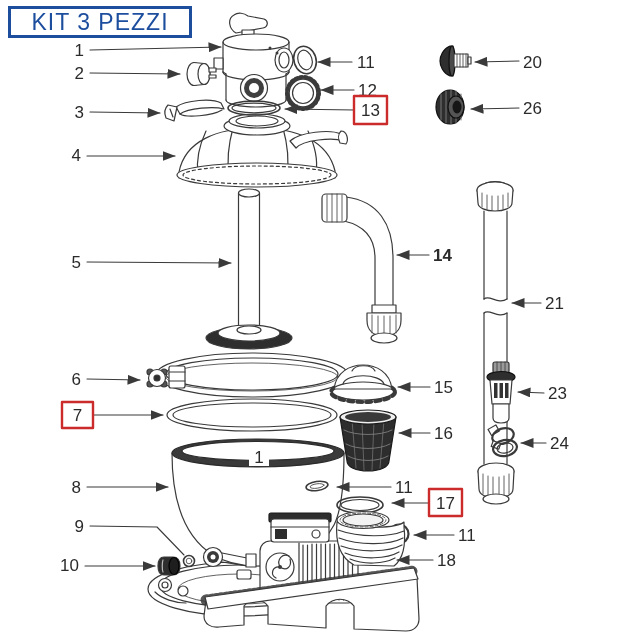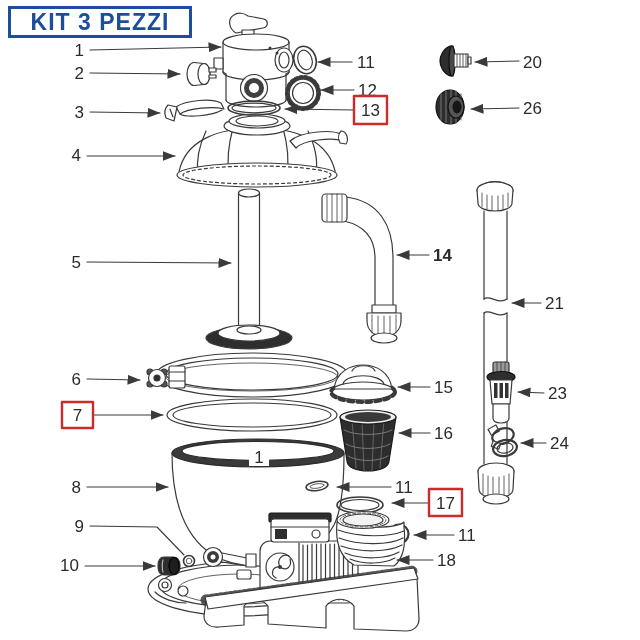--- a/index.html
+++ b/index.html
@@ -6,21 +6,21 @@
   .stage {
     position:relative; width:640px; height:640px; background:#ffffff;
     font-family:"Liberation Sans", sans-serif; overflow:hidden;
   }
   .title-box {
     position:absolute; left:8px; top:6px; width:178px; height:26px;
     border:3px solid var(--title-blue); background:#ffffff;
     display:flex; align-items:center; justify-content:center;
   }
   .title-box span {
-    color:var(--title-blue); font-size:23px; font-weight:bold; letter-spacing:1px;
+    color:var(--title-blue); font-size:23px; font-weight:normal; letter-spacing:1px;
     white-space:nowrap;
   }
   svg { position:absolute; left:0; top:0; }
   svg text.num {
     font-family:"Liberation Sans", sans-serif; font-size:17px;
     fill:var(--num-color); stroke:none;
   }
   svg text.num.bold { font-weight:bold; }
   svg .w  { fill:#ffffff; }
   svg .dk { fill:#2e2e2e; }

